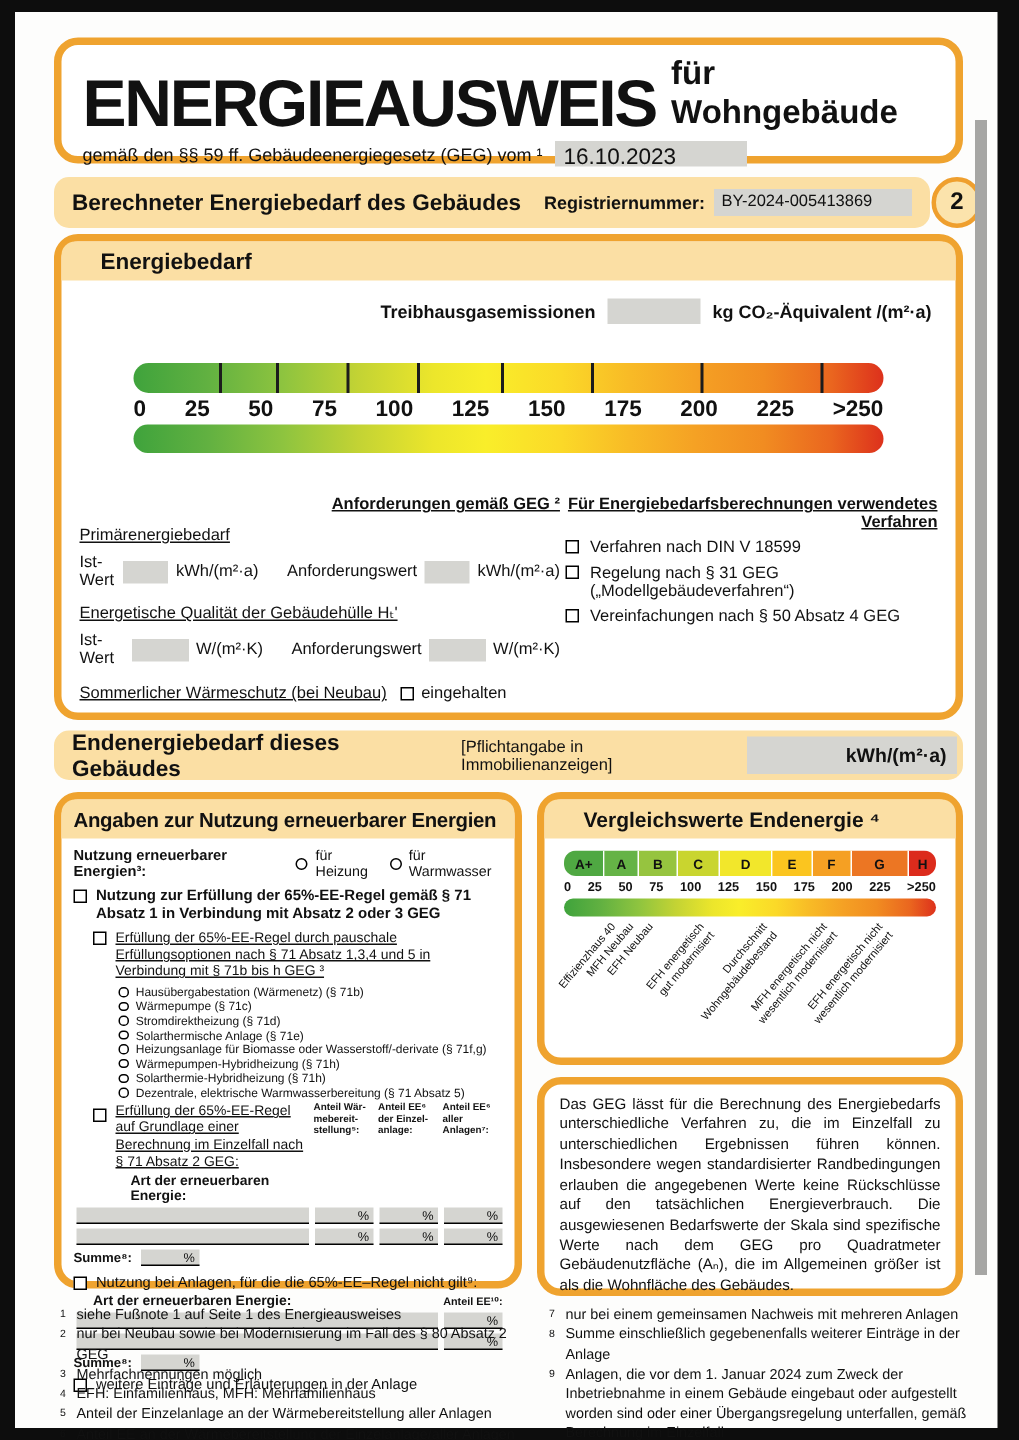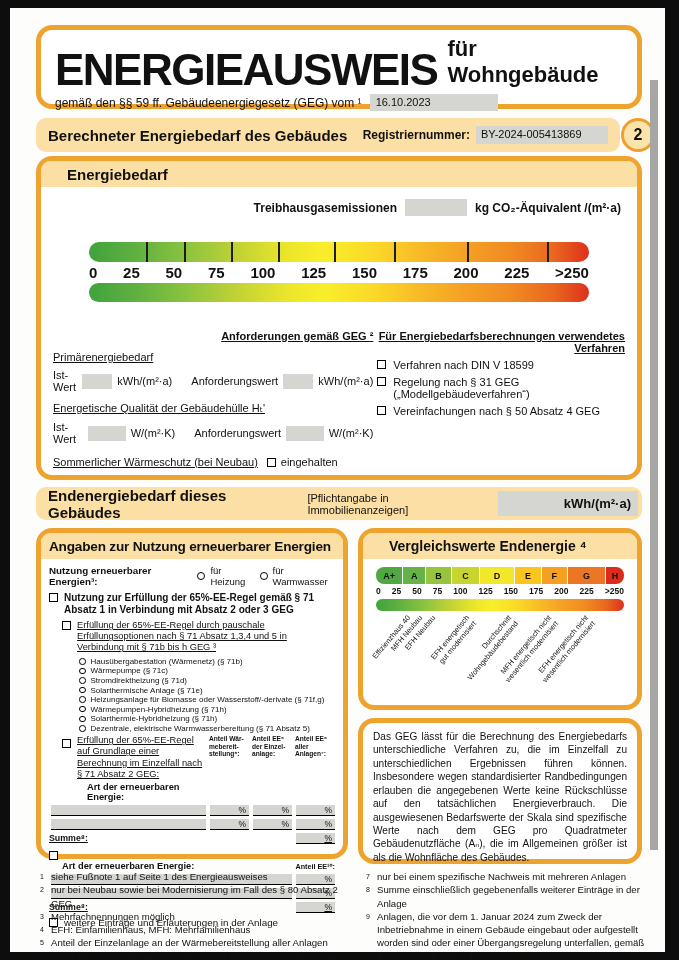--- a/index.html
+++ b/index.html
@@ -14,21 +14,21 @@
                 font-weight:bold; border-radius:9px 9px 0 0; }
   .grayfield { background:#d5d5d1; display:inline-block; }
   .b { font-weight:bold;text-align:right; } .u { text-decoration:underline; }
 
   
   #titleBox { left:26px; top:17px; width:606px; height:84px; padding:6px 14px 0; }
   .title-row { display:flex; align-items:flex-end; }
   .big-title { font-size:44px; font-weight:bold; letter-spacing:-1.5px; line-height:1.05; }
   .sub-title { font-size:22px; font-weight:bold; margin-left:10px; padding-bottom:5px; }
   .law-row { margin-top:1px; font-size:12px; display:flex; align-items:center; }
-  .date-field { width:128px; height:17px; font-size:11px; padding:2px 6px; margin-left:8px; }
+  .date-field { width:128px; height:17px; font-size:15px; padding:2px 6px; margin-left:8px; }
 
   
   #sectionBar { left:26px; top:110px; width:584px; height:34px; padding:0 12px; }
   #sectionBar .sb-title { font-weight:bold; font-size:15px; margin-right:auto; }
   #sectionBar .reg-label { font-weight:bold; font-size:12px; margin-right:6px; }
   .reg-field { width:132px; height:18px; font-size:11px; padding:2px 5px; }
   #pageCircle { position:absolute; left:611px; top:110px; width:34px; height:34px; border-radius:50%;
                 border:3px solid #ef9f2e; background:#fbe3ac; display:flex; align-items:center; justify-content:center;
                 font-weight:bold; font-size:16px; }
 
@@ -79,21 +79,21 @@
   .t1-head { display:flex; margin-left:13px; margin-top:5px; }
   .t1-head .lft { flex:1; display:flex; flex-direction:column; }
   .t1-head .txt-u { font-size:9.3px; line-height:1.2; text-decoration:underline; }
   .t1-head .art { font-weight:bold; font-size:9.3px; margin-top:2px; padding-left:10px; }
   .t1-cols { display:flex; gap:4px; width:126px; flex:none; }
   .t1-cols .ch { width:39px; font-size:6.6px; font-weight:bold; line-height:1.15; white-space:pre-line; }
   .trow { display:flex; gap:4px; margin-top:3px; align-items:flex-end; padding-left:2px; }
   .art-input { flex:1; height:11px; background:#d5d5d1; border-bottom:1.4px solid #000; }
   .pcell { width:39px; height:11px; background:#d5d5d1; border-bottom:1.4px solid #000; font-size:8.5px;
            text-align:right; padding-right:3px; line-height:11px; flex:none; }
-  .sumrow { display:flex; justify-content:space-between; align-items:flex-end; gap:6px; margin-top:3px;text-decoration:underline; }
+  .sumrow { display:flex; justify-content:flex-start; align-items:flex-end; gap:6px; margin-top:3px; }
   .sumrow .sl { font-weight:bold; font-size:8.8px; line-height:11px; }
   .art2-row { display:flex; justify-content:space-between; align-items:flex-end; margin:1px 0 0 13px; }
   .art2-row .art { font-weight:bold; font-size:9.3px; }
   .art2-row .ch { font-size:7.2px; font-weight:bold; }
 
   
   #compBox { left:348px; top:520px; width:284px; height:182px; }
   #compBox .box-header { font-size:14px;text-align:center; }
   .cmp-content { padding:8px 13px 0; }
   .class-band { display:flex; height:17px; border-radius:8px; overflow:hidden; }
@@ -322,20 +322,21 @@
         <span class="pcell">%</span>
         <span class="pcell">%</span>
       </div>
       <div class="sumrow">
         <span class="sl">Summe⁸:</span>
         <span class="pcell">%</span>
       </div>
 
       <div class="rn-cb" style="margin-top:6px">
         <span class="cbx"></span>
+        <span style="font-size:9.8px">Nutzung bei Anlagen, für die die 65%-EE–Regel nicht gilt⁹:</span>
       </div>
       <div class="art2-row">
         <span class="art">Art der erneuerbaren Energie:</span>
         <span class="ch">Anteil EE¹⁰:</span>
       </div>
       <div class="trow">
         <span class="art-input"></span>
         <span class="pcell">%</span>
       </div>
       <div class="trow">
@@ -439,21 +440,21 @@
           <span class="ft">Anteil der Einzelanlage an der Wärmebereitstellung aller Anlagen</span>
         </div>
       <div class="fn">
           <sup>6</sup>
           <span class="ft">Anteil EE an der Wärmebereitstellung der Einzelanlage/aller Anlagen</span>
         </div>
     </div>
     <div class="fn-col right">
       <div class="fn">
           <sup>7</sup>
-          <span class="ft">nur bei einem spezifische Nachweis mit mehreren Anlagen</span>
+          <span class="ft">nur bei einem gemeinsamen Nachweis mit mehreren Anlagen</span>
         </div>
       <div class="fn">
           <sup>8</sup>
           <span class="ft">Summe einschließlich gegebenenfalls weiterer Einträge in der Anlage</span>
         </div>
       <div class="fn">
           <sup>9</sup>
           <span class="ft">Anlagen, die vor dem 1. Januar 2024 zum Zweck der Inbetriebnahme in einem Gebäude eingebaut oder aufgestellt worden sind oder einer Übergangsregelung unterfallen, gemäß Berechnung im Einzelfall</span>
         </div>
 

